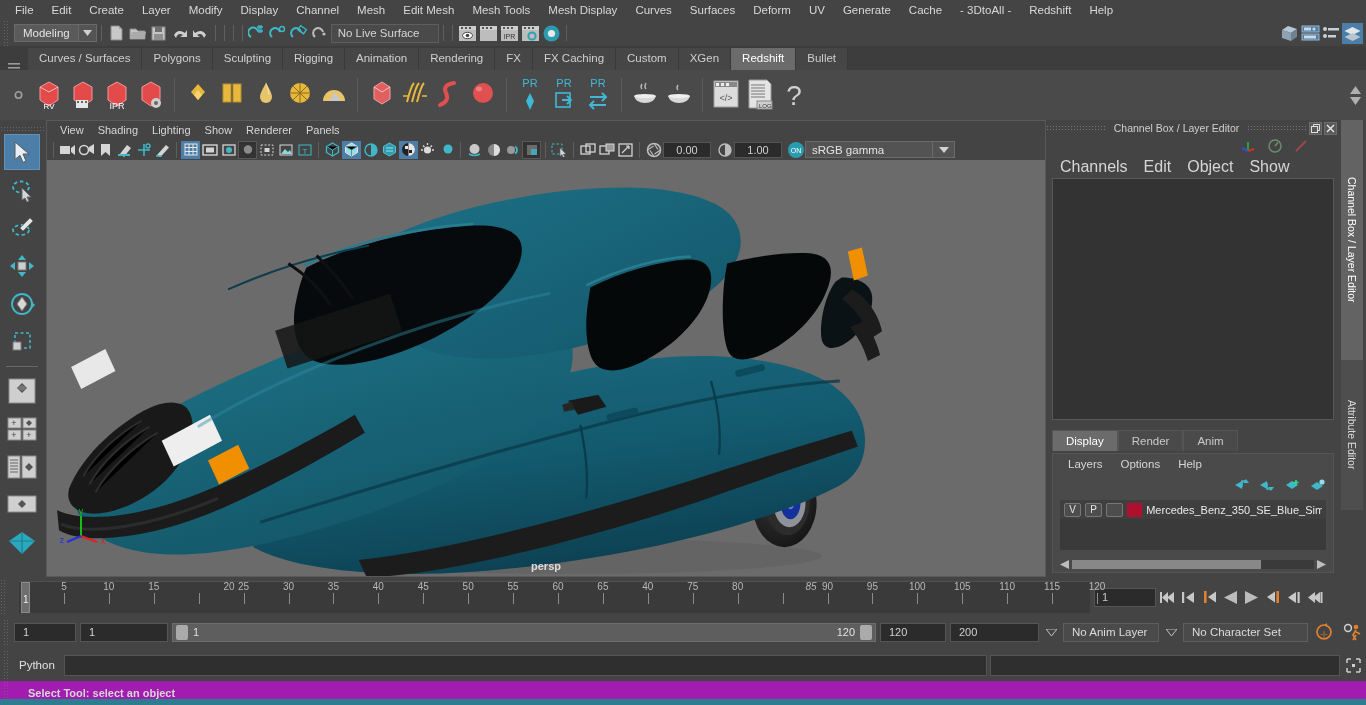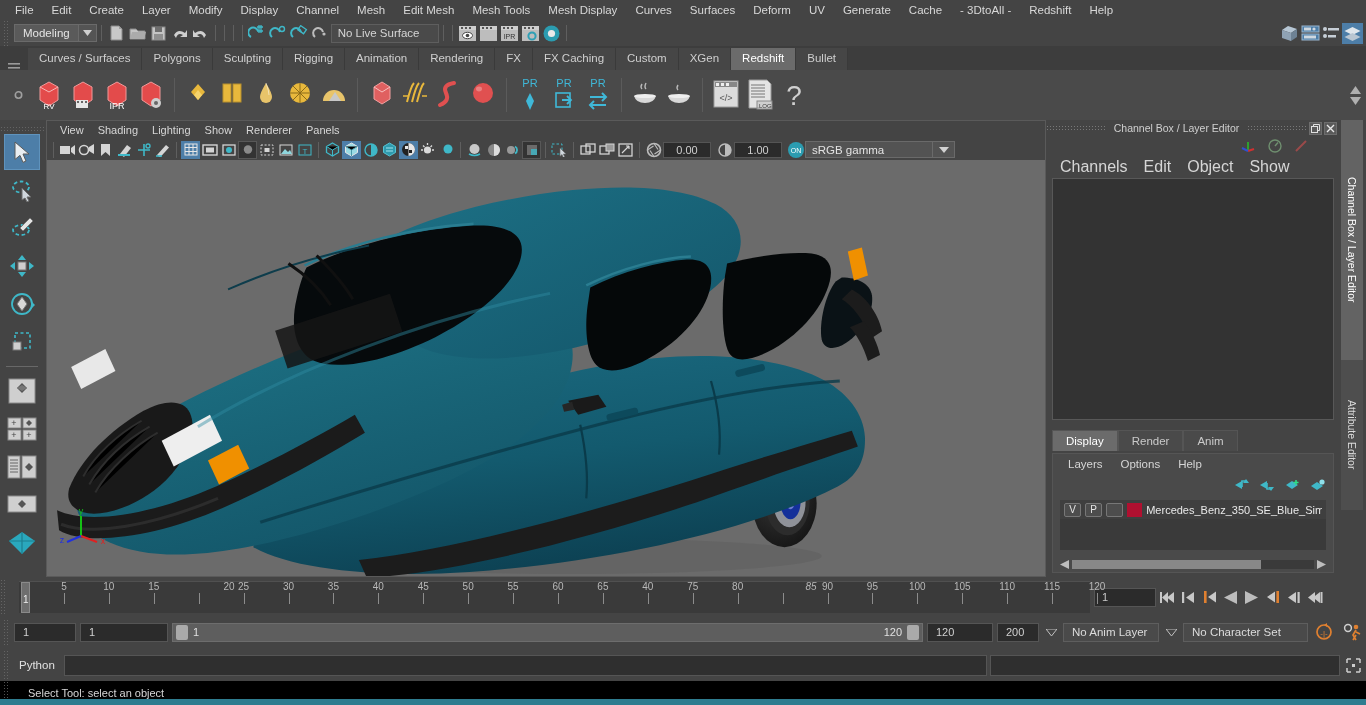--- a/index.html
+++ b/index.html
@@ -125,22 +125,22 @@
 
   
   #cmdline { position:absolute; left:0; right:0; top:650px; height:30px; background:#444;
      display:flex; align-items:center; padding-left:3px; }
   #cmdlabel { font-size:11.5px; color:#e0e0e0; padding:0 9px; }
   #cmdinput { flex:1; height:21px; background:#2f2f2f; border:1px solid #555; }
   #cmdout { width:350px; height:21px; background:#2f2f2f; border:1px solid #555; margin-left:3px; }
   #cmdico { width:26px; display:flex; align-items:center; justify-content:center; }
 
   
-  #helpline { position:absolute; left:0; right:0; top:681px; height:24px; background:#000000;
-     display:flex; align-items:center; padding-left:3px; }
+  #helpline { position:absolute; left:0; right:0; top:681px; height:24px; background:#a21caf;
+     display:flex; align-items:center; padding-left:3px;font-weight:bold; }
   #helptext { font-size:11px; color:#d6d6d6; padding-left:18px; }
   #bottomstrip { position:absolute; left:0; right:0; bottom:0; height:6px; background:#2e7c8f; }
 </style>
 </head>
 <body>
 
 <div id="menubar">
   <div class="mi">File</div>
   <div class="mi">Edit</div>
   <div class="mi">Create</div>
@@ -890,20 +890,21 @@
     <div style="position:absolute;left:12px;bottom:22px;">
       <svg width="54" height="44">
         <line x1="22" y1="30" x2="22" y2="10" stroke="#15c015" stroke-width="2"></line>
         <line x1="22" y1="30" x2="38" y2="36" stroke="#e02020" stroke-width="2"></line>
         <line x1="22" y1="30" x2="8" y2="36" stroke="#2030e0" stroke-width="2"></line>
         <text x="22" y="8" font-size="9" fill="#15c015" text-anchor="middle" font-family="Liberation Sans">y</text>
         <text x="44" y="38" font-size="9" fill="#e02020" text-anchor="middle" font-family="Liberation Sans">x</text>
         <text x="3" y="37" font-size="9" fill="#2030e0" text-anchor="middle" font-family="Liberation Sans">z</text>
       </svg>
     </div>
+    <div id="vplabel">persp</div>
   </div>
 </div>
 
 <div id="rightdock">
   <div id="rdtitle">
     <div class="dots"></div>
     <div style="padding:0 8px;">Channel Box / Layer Editor</div>
     <div class="dots"></div>
     <div class="winbtn">
       <svg width="9" height="9">
@@ -1117,21 +1118,21 @@
     <div style="display:flex;align-items:center;gap:5px;">
       <div class="rhandle"></div>
       <div class="rnum">1</div>
     </div>
     <div style="display:flex;align-items:center;gap:5px;">
       <div class="rnum">120</div>
       <div class="rhandle"></div>
     </div>
   </div>
   <div class="rfld" style="width:66px;">120</div>
-  <div class="rfld" style="width:42px;">200</div>
+  <div class="rfld" style="width:89px;">200</div>
   <div class="drop">
     <svg width="11" height="7">
         <polygon points="0,0 11,0 5.5,7" fill="none" stroke="#c0c0c0"></polygon>
       </svg>
   </div>
   <div class="combo" style="width:96px;">No Anim Layer</div>
   <div class="drop">
     <svg width="11" height="7">
         <polygon points="0,0 11,0 5.5,7" fill="none" stroke="#c0c0c0"></polygon>
       </svg>

